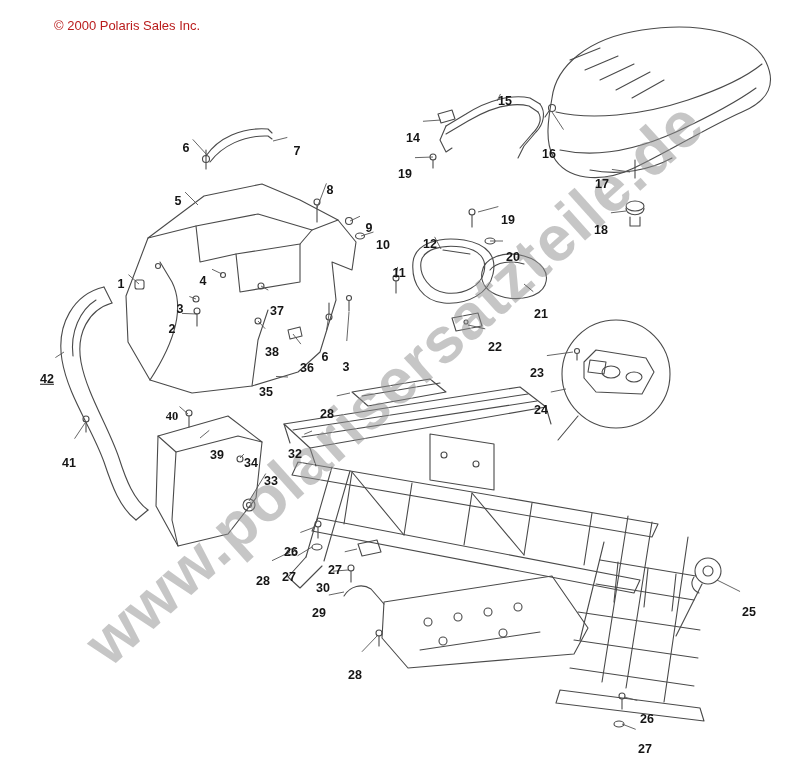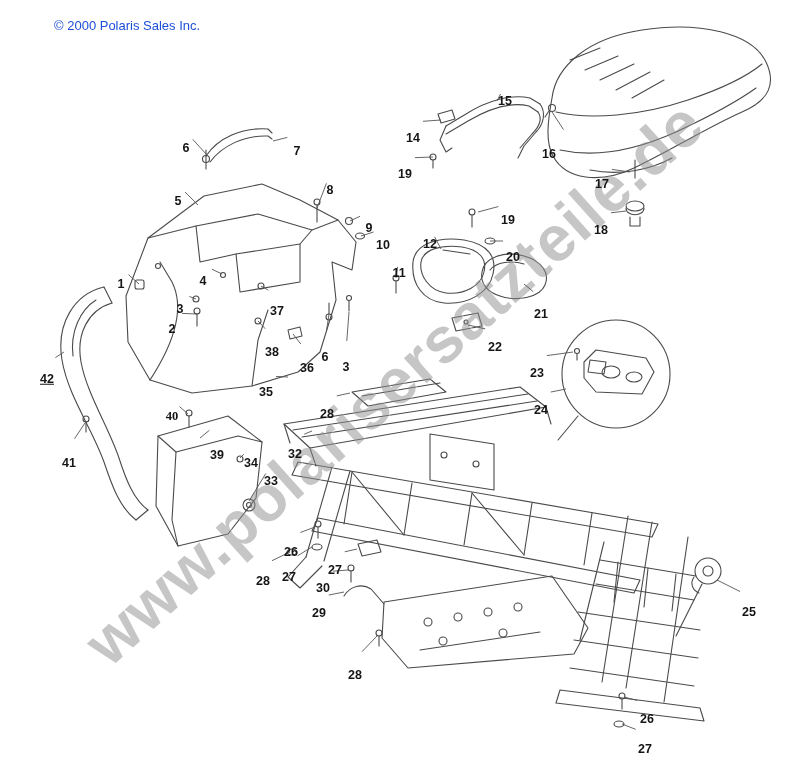--- a/index.html
+++ b/index.html
@@ -19,21 +19,21 @@
   }
   #leaders{z-index:3;}
   #leaders line{stroke:#555555;stroke-width:0.9;}
   #callouts{position:absolute;left:0;top:0;width:788px;height:765px;z-index:4;pointer-events:none;}
   .callout{
     position:absolute;transform:translate(-50%,-50%);
     font-size:12.5px;font-weight:bold;color:#151515;line-height:1;margin-top:16px;
   }
   .copyright{
     position:absolute;left:54px;top:18px;z-index:5;
-    font-size:13px;color:#1d4ed8;
+    font-size:13px;color:#b91c1c;
   }
 </style>
 </head>
 <body>
 
 <div class="stage">
 
   <svg id="art" class="layer" viewBox="0 0 788 765" aria-hidden="true">
 
     <g>

